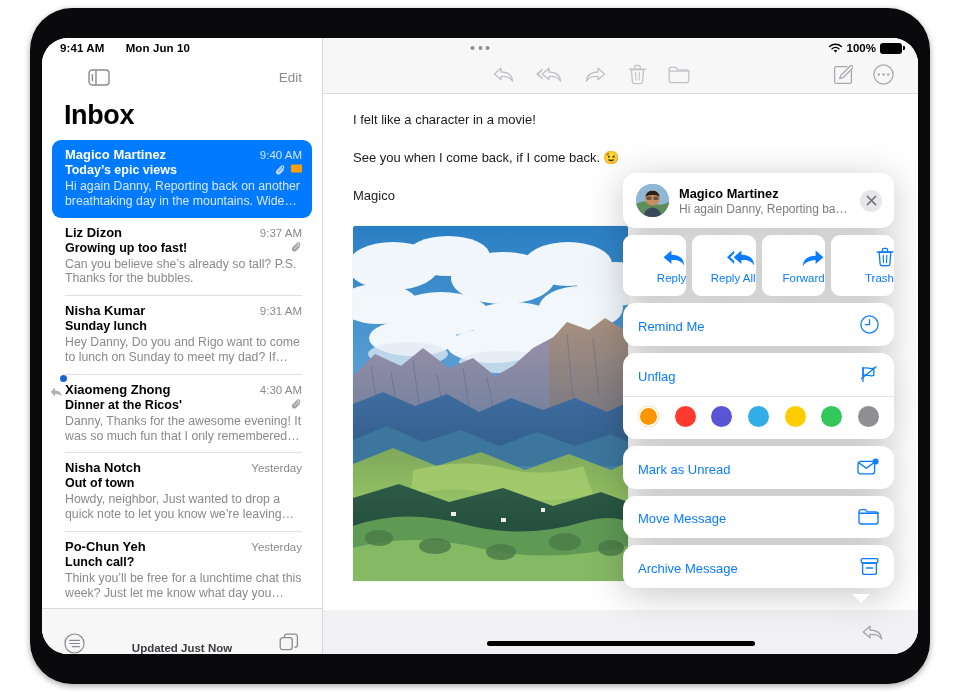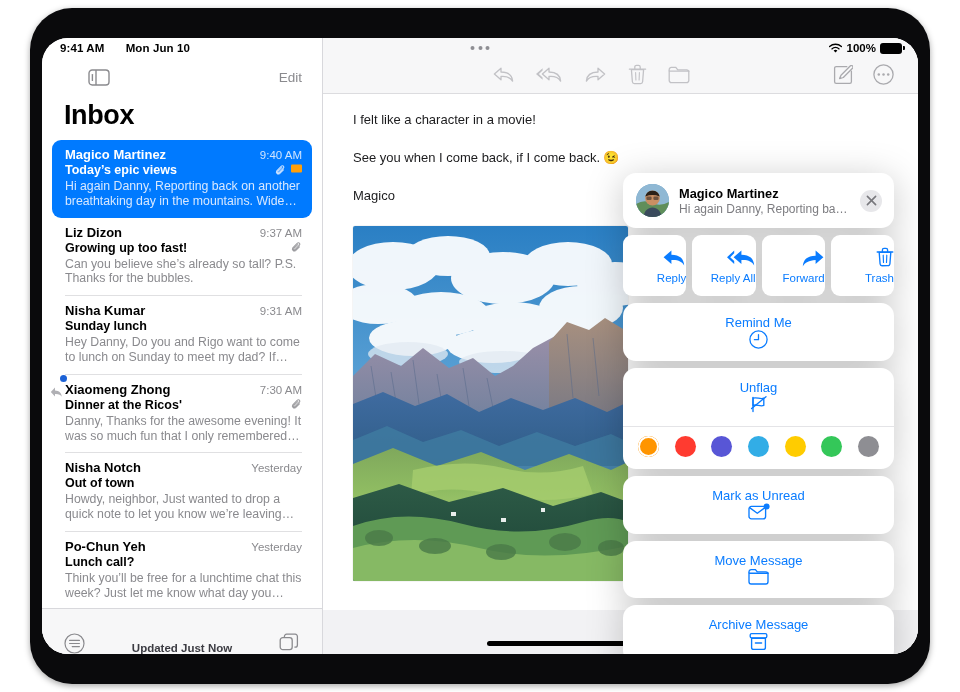--- a/index.html
+++ b/index.html
@@ -210,22 +210,22 @@
   }
   #quick-actions { display: flex; gap: 6px; margin-bottom: 7px; }
   .qa-btn {
     flex: 1 1 0; background: #fff; border: none; border-radius: 9px;
     height: 61px; display: flex; flex-direction: column;
     align-items: flex-end; justify-content: center; gap: 5px;
     color: #0a7cff; font-family: inherit; font-size: 11.5px;
     cursor: pointer; padding: 0;
   }
   .pop-item {
-    display: flex; align-items: center; justify-content: space-between;
-    padding: 12px 9px; cursor: pointer; flex-direction: column;
+    display: flex; align-items: flex-end; justify-content: space-between;
+    padding: 12px 15px; cursor: pointer;
   }
   .pop-item-label { font-size: 13px; color: #0a7cff; }
   .pop-item-icon { color: #0a7cff; display: flex; align-items: center; }
   #flag-colors {
     display: flex; justify-content: space-between; align-items: center;
     padding: 9px 15px 12px 15px;
     border-top: .5px solid #e4e4e7; margin: 0 0 0 0;
   }
   .swatch {
     width: 21px; height: 21px; border-radius: 50%; cursor: pointer;
@@ -342,21 +342,21 @@
               </div>
               <div class="mail-preview">Hey Danny, Do you and Rigo want to come to lunch on Sunday to meet my dad? If you…</div>
             </div>
             <div class="row-divider"></div>
             <div class="mail-row">
               <span class="reply-indicator"><svg viewBox="0 0 12 12" fill="currentColor">
                   <path d="M5 1.5 0.8 6 5 10.5V8c3.6-.2 5.6.8 6.8 2.8C11.5 7 9.2 4.6 5 4.5V1.5z"></path>
                 </svg></span>
               <div class="rowline">
                 <span class="mail-sender">Xiaomeng Zhong</span>
-                <span class="mail-time">7:30 AM</span>
+                <span class="mail-time">4:30 AM</span>
               </div>
               <div class="mail-subject-line">
                 <span class="mail-subject">Dinner at the Ricos'</span>
                 <span class="mail-badges">
                   <span>
                     <svg class="attach-icon" viewBox="0 0 11 13" fill="none">
                       <path d="M8.4 5.8 4.6 9.6a2 2 0 0 1-2.8-2.8l4.6-4.6a1.4 1.4 0 0 1 2 2L3.8 8.8a.8.8 0 0 1-1.1-1.1l4.2-4.2" stroke="#9a9a9e" stroke-width="1.05" stroke-linecap="round" fill="none"></path>
                     </svg>
                   </span>
                 </span>

